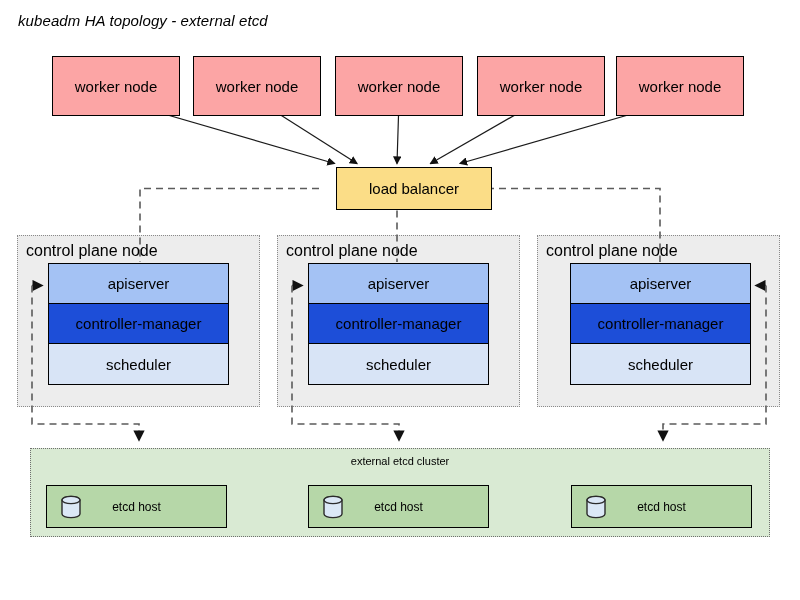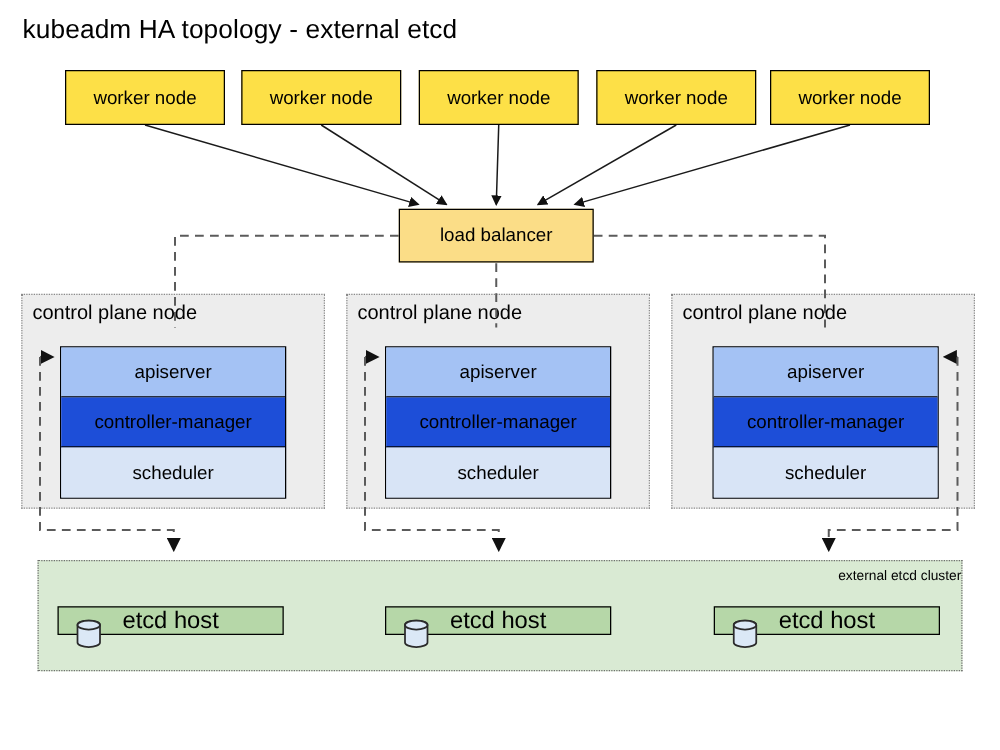--- a/index.html
+++ b/index.html
@@ -1,50 +1,50 @@
 <!DOCTYPE html>
 <html><head>
 <meta charset="utf-8">
 <style>
   html,body{margin:0;padding:0;background:#ffffff;}
   *{box-sizing:border-box;}
   .canvas{
     position:relative;width:800px;height:600px;background:#ffffff;overflow:hidden;
     font-family:"Liberation Sans","DejaVu Sans",sans-serif;color:#000;
   }
-  .title{position:absolute;left:18px;top:12px;font-size:21px;letter-spacing:0.1px;}
+  .title{position:absolute;left:18px;top:12px;font-size:15px;letter-spacing:0.1px;font-style:italic;}
   svg.connectors{position:absolute;left:0;top:0;z-index:2;}
   .node{
     position:absolute;z-index:3;display:flex;align-items:center;justify-content:center;
     border:1.5px solid #000;font-size:15px;
   }
-  .worker{background:#fde047;width:128px;height:44px;top:56px;}
+  .worker{background:#fca5a5;width:128px;height:60px;top:56px;}
   .w1{left:52px}.w2{left:193px}.w3{left:335px}.w4{left:477px}.w5{left:616px}
-  .lb{background:#fbdd87;left:319px;top:167px;width:156px;height:43px;}
+  .lb{background:#fbdd87;left:336px;top:167px;width:156px;height:43px;}
   .cp{
     position:absolute;z-index:1;top:235px;width:243px;height:172px;
     background:#ededed;border:1.5px dotted #8a8a8a;
   }
   .cp1{left:17px}.cp2{left:277px}.cp3{left:537px}
   .cp-label{position:absolute;left:8px;top:6px;font-size:16px;}
-  .stack{position:absolute;z-index:3;top:263px;width:181px;border:1.5px solid #000;background:#d8e4f6;margin-top:14px;}
+  .stack{position:absolute;z-index:3;top:263px;width:181px;border:1.5px solid #000;background:#d8e4f6;}
   .s1{left:48px}.s2{left:308px}.s3{left:570px}
   .row{height:40px;display:flex;align-items:center;justify-content:center;font-size:15px;}
   .row.api{background:#a4c2f4;border-bottom:1.5px solid #000;}
   .row.cm{background:#1d4ed8;border-bottom:1.5px solid #000;}
   .row.sched{background:#d8e4f6;text-align:right;}
   .etcd-cluster{
     position:absolute;z-index:1;left:30px;top:448px;width:740px;height:89px;
     background:#d9ead3;border:1.5px dotted #6f6f6f;
   }
-  .etcd-cluster-label{position:absolute;top:6px;left:0;width:100%;text-align:right;font-size:11px;}
+  .etcd-cluster-label{position:absolute;top:6px;left:0;width:100%;text-align:center;font-size:11px;}
   .etcd-host{
-    position:absolute;z-index:3;top:485px;width:181px;height:23px;
+    position:absolute;z-index:3;top:485px;width:181px;height:43px;
     background:#b6d7a8;border:1.5px solid #000;display:flex;align-items:center;justify-content:center;
-    font-size:19px;
+    font-size:12px;
   }
   .e1{left:46px}.e2{left:308px}.e3{left:571px}
   .cyl{position:absolute;left:13px;top:8px;}
 </style>
 </head>
 <body>
 
 <div class="canvas">
 
   <div class="title">kubeadm HA topology - external etcd</div>

